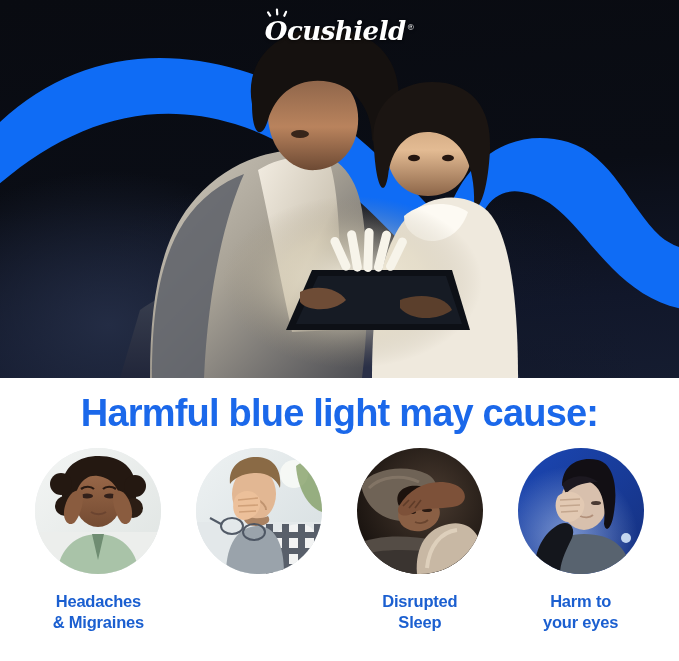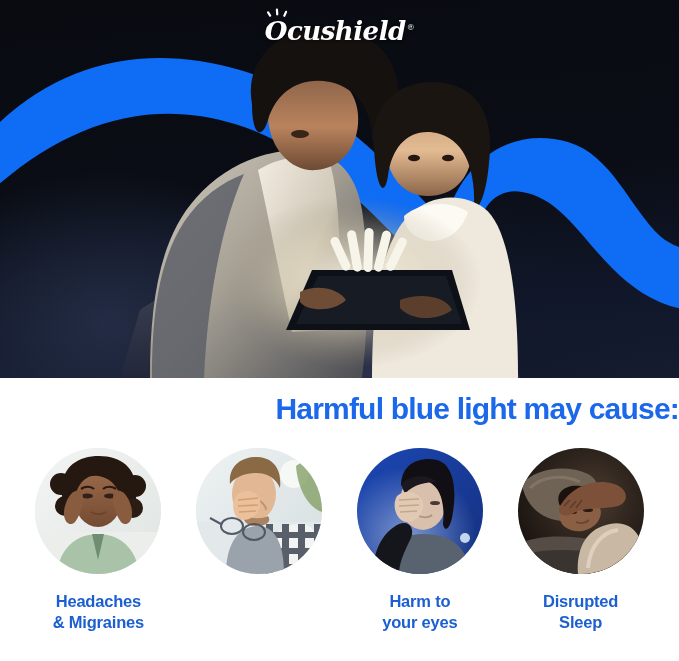--- a/index.html
+++ b/index.html
@@ -45,23 +45,23 @@
     font-weight:400;margin-left:1px;
   }
   .logo-rays{position:absolute;left:2px;top:-9px;width:22px;height:11px;}
 
   
   .panel{
     position:relative;width:679px;height:283px;background:#ffffff;
   }
   .headline{
     position:absolute;left:0;right:0;top:392px;
-    text-align:right;
+    text-align:center;
     font-family:"Liberation Sans","DejaVu Sans",sans-serif;
-    font-weight:700;font-size:30px;letter-spacing:-0.8px;
+    font-weight:700;font-size:38px;letter-spacing:-0.8px;
     color:#1b68ea;white-space:nowrap;
   }
 
   
   .cards{
     position:absolute;left:0;top:448px;width:679px;
     display:flex;justify-content:space-around;align-items:flex-start;
     padding:0 18px;box-sizing:border-box;
   }
   .card{
@@ -290,20 +290,58 @@
             <path d="M 25 76 L 14 70"></path>
           </g>
         </svg>
       </div>
     </div>
 
     <div class="card">
       <div class="circle">
         <svg viewBox="0 0 126 126">
           <defs>
+            <radialGradient id="bg3" cx="58%" cy="40%" r="70%">
+              <stop offset="0%" stop-color="#4a3b30"></stop>
+                <stop offset="100%" stop-color="#140f0c"></stop>
+            </radialGradient>
+          </defs>
+          <rect width="126" height="126" fill="url(#bg3)"></rect>
+
+          <path d="M 4 36 C 18 20, 48 16, 70 26 C 86 34, 84 62, 62 70
+                   C 36 80, 8 64, 4 36 Z" fill="#6f6356"></path>
+          <path d="M 12 40 C 24 28, 46 26, 62 34" stroke="#8a7c6c" stroke-width="3" fill="none" opacity=".7"></path>
+
+          <path d="M 0 96 C 26 84, 70 86, 126 104 L 126 126 L 0 126 Z" fill="#544c45"></path>
+          <path d="M 0 108 C 30 98, 78 100, 126 116 L 126 126 L 0 126 Z" fill="#3a3430"></path>
+
+          <path d="M 60 126 C 58 98, 70 80, 92 76 C 112 72, 126 86, 126 112 L 126 126 Z" fill="#c8b8a4"></path>
+          <path d="M 70 120 C 72 98, 84 84, 100 82" stroke="#e4d6c2" stroke-width="4" fill="none" opacity=".8"></path>
+
+          <ellipse cx="62" cy="66" rx="21" ry="17" fill="#8a5f44" transform="rotate(-12 62 66)"></ellipse>
+          <path d="M 42 58 C 36 44, 48 36, 62 38 C 74 40, 80 50, 78 60
+                   C 72 52, 60 48, 50 52 C 44 55, 43 58, 42 58 Z" fill="#1c120d"></path>
+          <ellipse cx="54" cy="64" rx="5" ry="2" fill="#2a1a12"></ellipse>
+          <ellipse cx="70" cy="62" rx="5" ry="2" fill="#2a1a12"></ellipse>
+          <path d="M 58 74 C 62 76, 68 75, 71 72" stroke="#6a452f" stroke-width="1.8" fill="none"></path>
+
+          <path d="M 42 58 C 54 38, 76 30, 96 36 C 110 40, 112 54, 100 58
+                   C 84 62, 66 58, 54 66 C 46 70, 38 66, 42 58 Z" fill="#7d5139"></path>
+          <path d="M 44 56 C 52 46, 64 42, 74 42" stroke="#996murky" stroke-width="0" fill="none"></path>
+          <path d="M 46 58 L 52 52 M 52 60 L 58 53 M 58 60 L 64 52" stroke="#5f3c29" stroke-width="1.6"></path>
+        </svg>
+      </div>
+      <div class="card-label">Disrupted
+Sleep</div>
+    </div>
+
+    <div class="card">
+      <div class="circle">
+        <svg viewBox="0 0 126 126">
+          <defs>
             <linearGradient id="bg4" x1="0" y1="0" x2="1" y2="1">
               <stop offset="0%" stop-color="#1b47b4"></stop>
                 <stop offset="100%" stop-color="#15307e"></stop>
             </linearGradient>
             <radialGradient id="glow4" cx="40%" cy="70%" r="55%">
               <stop offset="0%" stop-color="#cfe2ff" stop-opacity=".55"></stop>
               <stop offset="100%" stop-color="#cfe2ff" stop-opacity="0"></stop>
             </radialGradient>
           </defs>
           <rect width="126" height="126" fill="url(#bg4)"></rect>
@@ -328,52 +366,14 @@
           <path d="M 16 126 C 16 102, 26 84, 42 76 C 52 72, 58 80, 54 90
                    C 46 106, 42 116, 42 126 Z" fill="#14161c"></path>
 
           <circle cx="108" cy="90" r="5" fill="#dff0ff" opacity=".85"></circle>
         </svg>
       </div>
       <div class="card-label">Harm to
 your eyes</div>
     </div>
 
-    <div class="card">
-      <div class="circle">
-        <svg viewBox="0 0 126 126">
-          <defs>
-            <radialGradient id="bg3" cx="58%" cy="40%" r="70%">
-              <stop offset="0%" stop-color="#4a3b30"></stop>
-                <stop offset="100%" stop-color="#140f0c"></stop>
-            </radialGradient>
-          </defs>
-          <rect width="126" height="126" fill="url(#bg3)"></rect>
-
-          <path d="M 4 36 C 18 20, 48 16, 70 26 C 86 34, 84 62, 62 70
-                   C 36 80, 8 64, 4 36 Z" fill="#6f6356"></path>
-          <path d="M 12 40 C 24 28, 46 26, 62 34" stroke="#8a7c6c" stroke-width="3" fill="none" opacity=".7"></path>
-
-          <path d="M 0 96 C 26 84, 70 86, 126 104 L 126 126 L 0 126 Z" fill="#544c45"></path>
-          <path d="M 0 108 C 30 98, 78 100, 126 116 L 126 126 L 0 126 Z" fill="#3a3430"></path>
-
-          <path d="M 60 126 C 58 98, 70 80, 92 76 C 112 72, 126 86, 126 112 L 126 126 Z" fill="#c8b8a4"></path>
-          <path d="M 70 120 C 72 98, 84 84, 100 82" stroke="#e4d6c2" stroke-width="4" fill="none" opacity=".8"></path>
-
-          <ellipse cx="62" cy="66" rx="21" ry="17" fill="#8a5f44" transform="rotate(-12 62 66)"></ellipse>
-          <path d="M 42 58 C 36 44, 48 36, 62 38 C 74 40, 80 50, 78 60
-                   C 72 52, 60 48, 50 52 C 44 55, 43 58, 42 58 Z" fill="#1c120d"></path>
-          <ellipse cx="54" cy="64" rx="5" ry="2" fill="#2a1a12"></ellipse>
-          <ellipse cx="70" cy="62" rx="5" ry="2" fill="#2a1a12"></ellipse>
-          <path d="M 58 74 C 62 76, 68 75, 71 72" stroke="#6a452f" stroke-width="1.8" fill="none"></path>
-
-          <path d="M 42 58 C 54 38, 76 30, 96 36 C 110 40, 112 54, 100 58
-                   C 84 62, 66 58, 54 66 C 46 70, 38 66, 42 58 Z" fill="#7d5139"></path>
-          <path d="M 44 56 C 52 46, 64 42, 74 42" stroke="#996murky" stroke-width="0" fill="none"></path>
-          <path d="M 46 58 L 52 52 M 52 60 L 58 53 M 58 60 L 64 52" stroke="#5f3c29" stroke-width="1.6"></path>
-        </svg>
-      </div>
-      <div class="card-label">Disrupted
-Sleep</div>
-    </div>
-
   </div>
 </div>
 
 </body></html>

